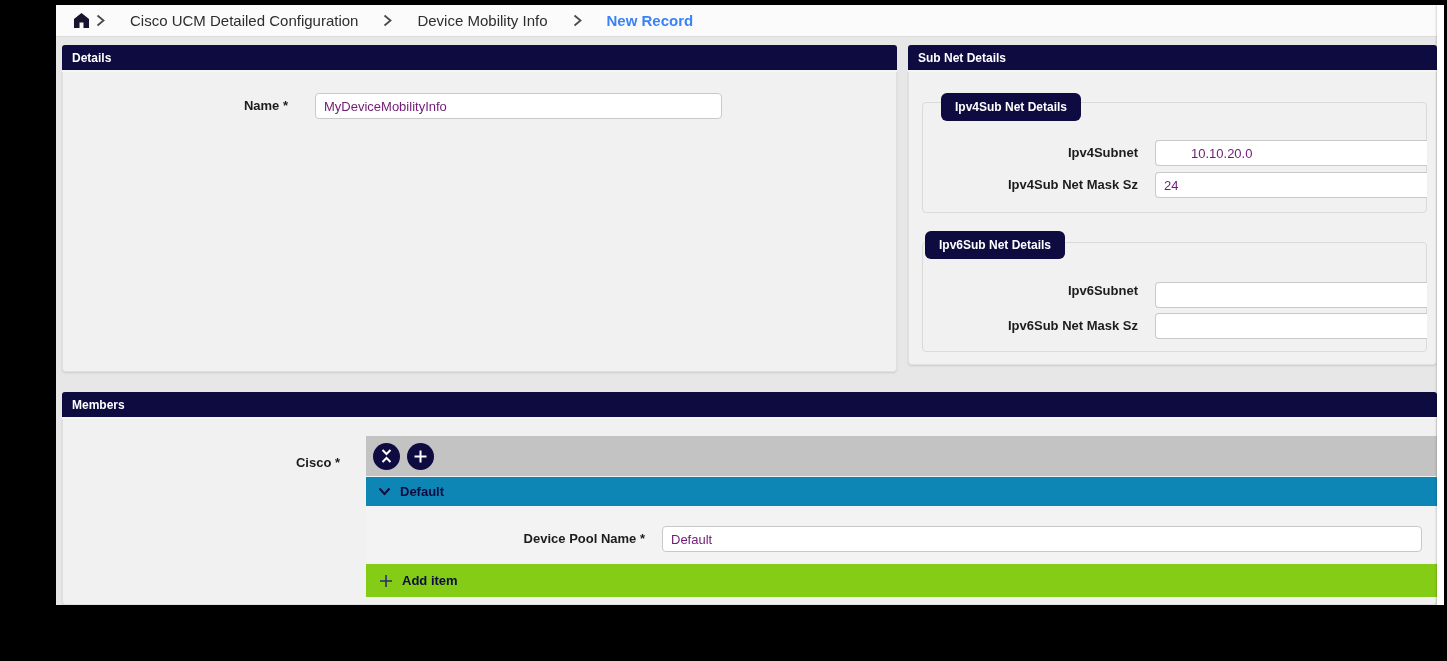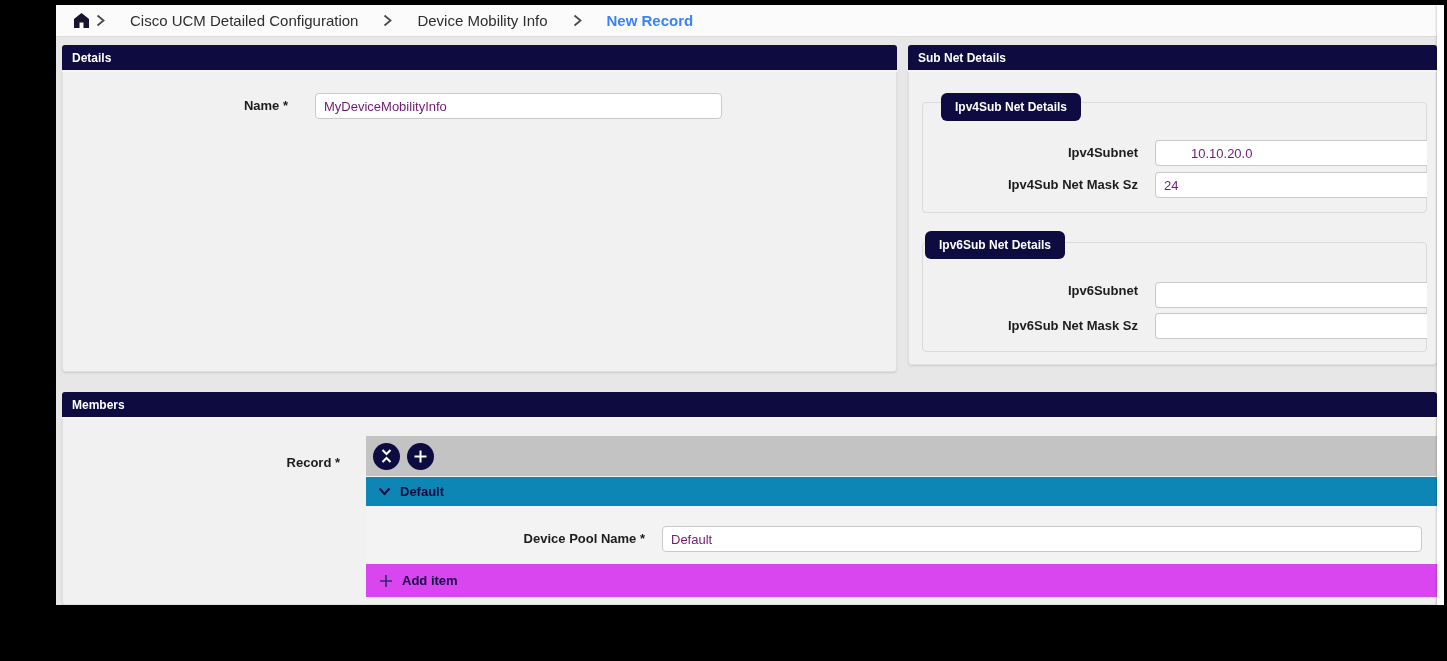--- a/index.html
+++ b/index.html
@@ -47,21 +47,21 @@
   .mtable { position:absolute; left:304px; top:44px; width:1071px; }
   .m-toolbar { height:40px; background:#c3c3c3; display:flex; align-items:center;
                padding-left:7px; }
   .circle-btn { width:27px; height:27px; border-radius:50%; background:#0d0b3f;
                 border:none; display:flex; align-items:center; justify-content:center;
                 margin-right:7px; cursor:pointer; }
   .group-row { height:29px; background:#0e86b5; margin-top:1px;
                display:flex; align-items:center; padding-left:12px; cursor:pointer; }
   .group-row .group-title { font-size:13px; font-weight:600; color:#0d0b3f; margin-left:9px; }
   .group-body { position:relative; height:56px; background:#f3f3f3; margin-top:1px; }
-  .add-row { height:33px; background:#d946ef; margin-top:1px;
+  .add-row { height:33px; background:#84cc16; margin-top:1px;
              display:flex; align-items:center; padding-left:13px; cursor:pointer; }
   .add-row .add-label { font-size:13px; font-weight:bold; color:#0d0b3f; margin-left:9px; }
 </style>
 </head>
 <body>
 
 <div class="window">
 
   <div class="breadcrumb-bar">
     <span class="home-btn">
@@ -120,21 +120,21 @@
     <div class="field-label" style="left:0; top:273px; width:230px;">Ipv6Sub Net Mask Sz</div>
     <input class="text-input" style="left: 247px; top: 268px; width: 272px; border-radius: 4px 0px 0px 4px; border-right: none;" value="">
   </div>
 
   <div class="panel" style="left:6px; top:387px; width:1375px; height:213px;">
     <div class="panel-header">
       <span>Members</span>
     </div>
     <div class="panel-body"></div>
 
-    <div class="field-label" style="left:0; top:63px; width:278px;">Record *</div>
+    <div class="field-label" style="left:0; top:63px; width:278px;">Cisco *</div>
 
     <div class="mtable">
       <div class="m-toolbar">
         <button class="circle-btn">
           <span style="display:flex">
             <svg width="13" height="16" viewBox="0 0 13 16">
               <path d="M2.5 2 L6.5 6 L10.5 2" fill="none" stroke="#fff" stroke-width="2"></path>
               <path d="M2.5 14 L6.5 10 L10.5 14" fill="none" stroke="#fff" stroke-width="2"></path>
             </svg>
           </span>

